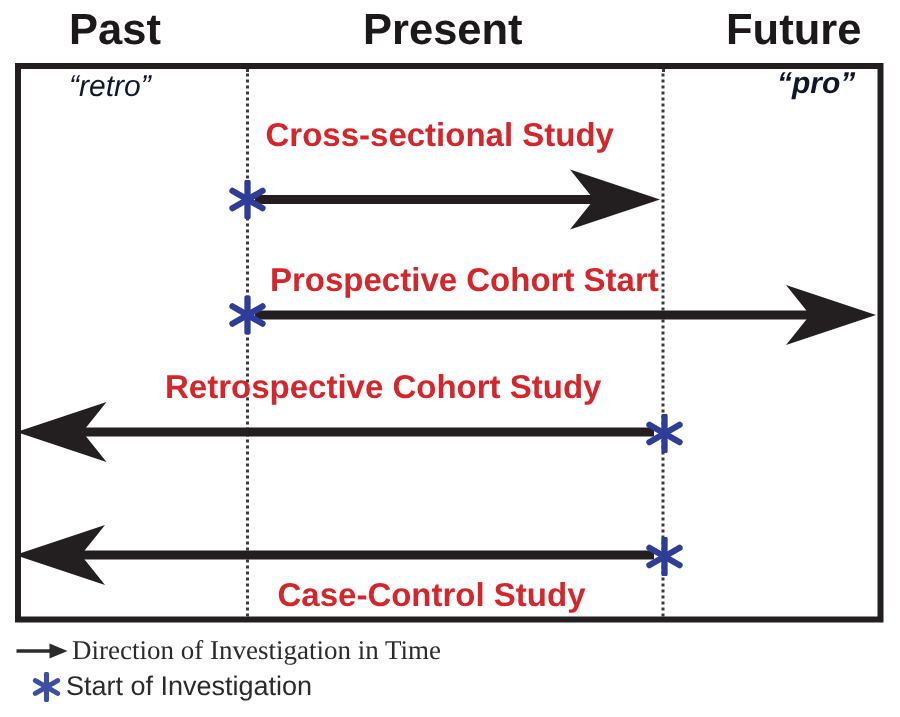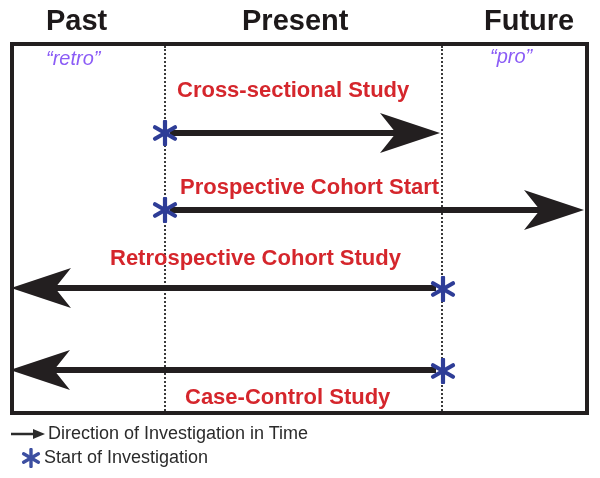--- a/index.html
+++ b/index.html
@@ -41,25 +41,25 @@
     width: 0; height: 365px;
     border-left: 2px dotted #3a3a3a;
   }
   .dotline-left  { left: 164px; }
   .dotline-right { left: 441px; }
 
   
   .zone {
     font-size: 20px;
     font-style: italic;
-    color: #8b5cf6;
+    color: #0f172a;
     white-space: nowrap;
   }
   .zone-retro { left: 46px;  top: 47px; }
-  .zone-pro   { left: 490px; top: 45px; }
+  .zone-pro   { left: 518px; top: 45px; font-weight: bold; }
 
   
   .study-label {
     font-size: 22px;
     font-weight: bold;
     color: #d5262c;
     white-space: nowrap;
     line-height: 1.0;
     text-align: center;
   }
@@ -80,21 +80,21 @@
   .mk-3 { left: 430px; top: 276px; }
   .mk-4 { left: 430px; top: 358px; }
 
   
   .legend-text {
     font-size: 18px;
     color: #2b2b2b;
     white-space: nowrap;
   }
   .lg-arrow { left: 10px; top: 428px; }
-  .lg-t1    { left: 48px; top: 423px; }
+  .lg-t1    { left: 48px; top: 423px; font-family: Liberation Serif, serif; }
   .lg-star  { left: 21px; top: 448px; }
   .lg-t2    { left: 44px; top: 447px; }
 </style>
 </head>
 <body>
 
 <div class="canvas">
 
   <div class="abs hdr hdr-past">Past</div>
   <div class="abs hdr hdr-future">Future</div>

